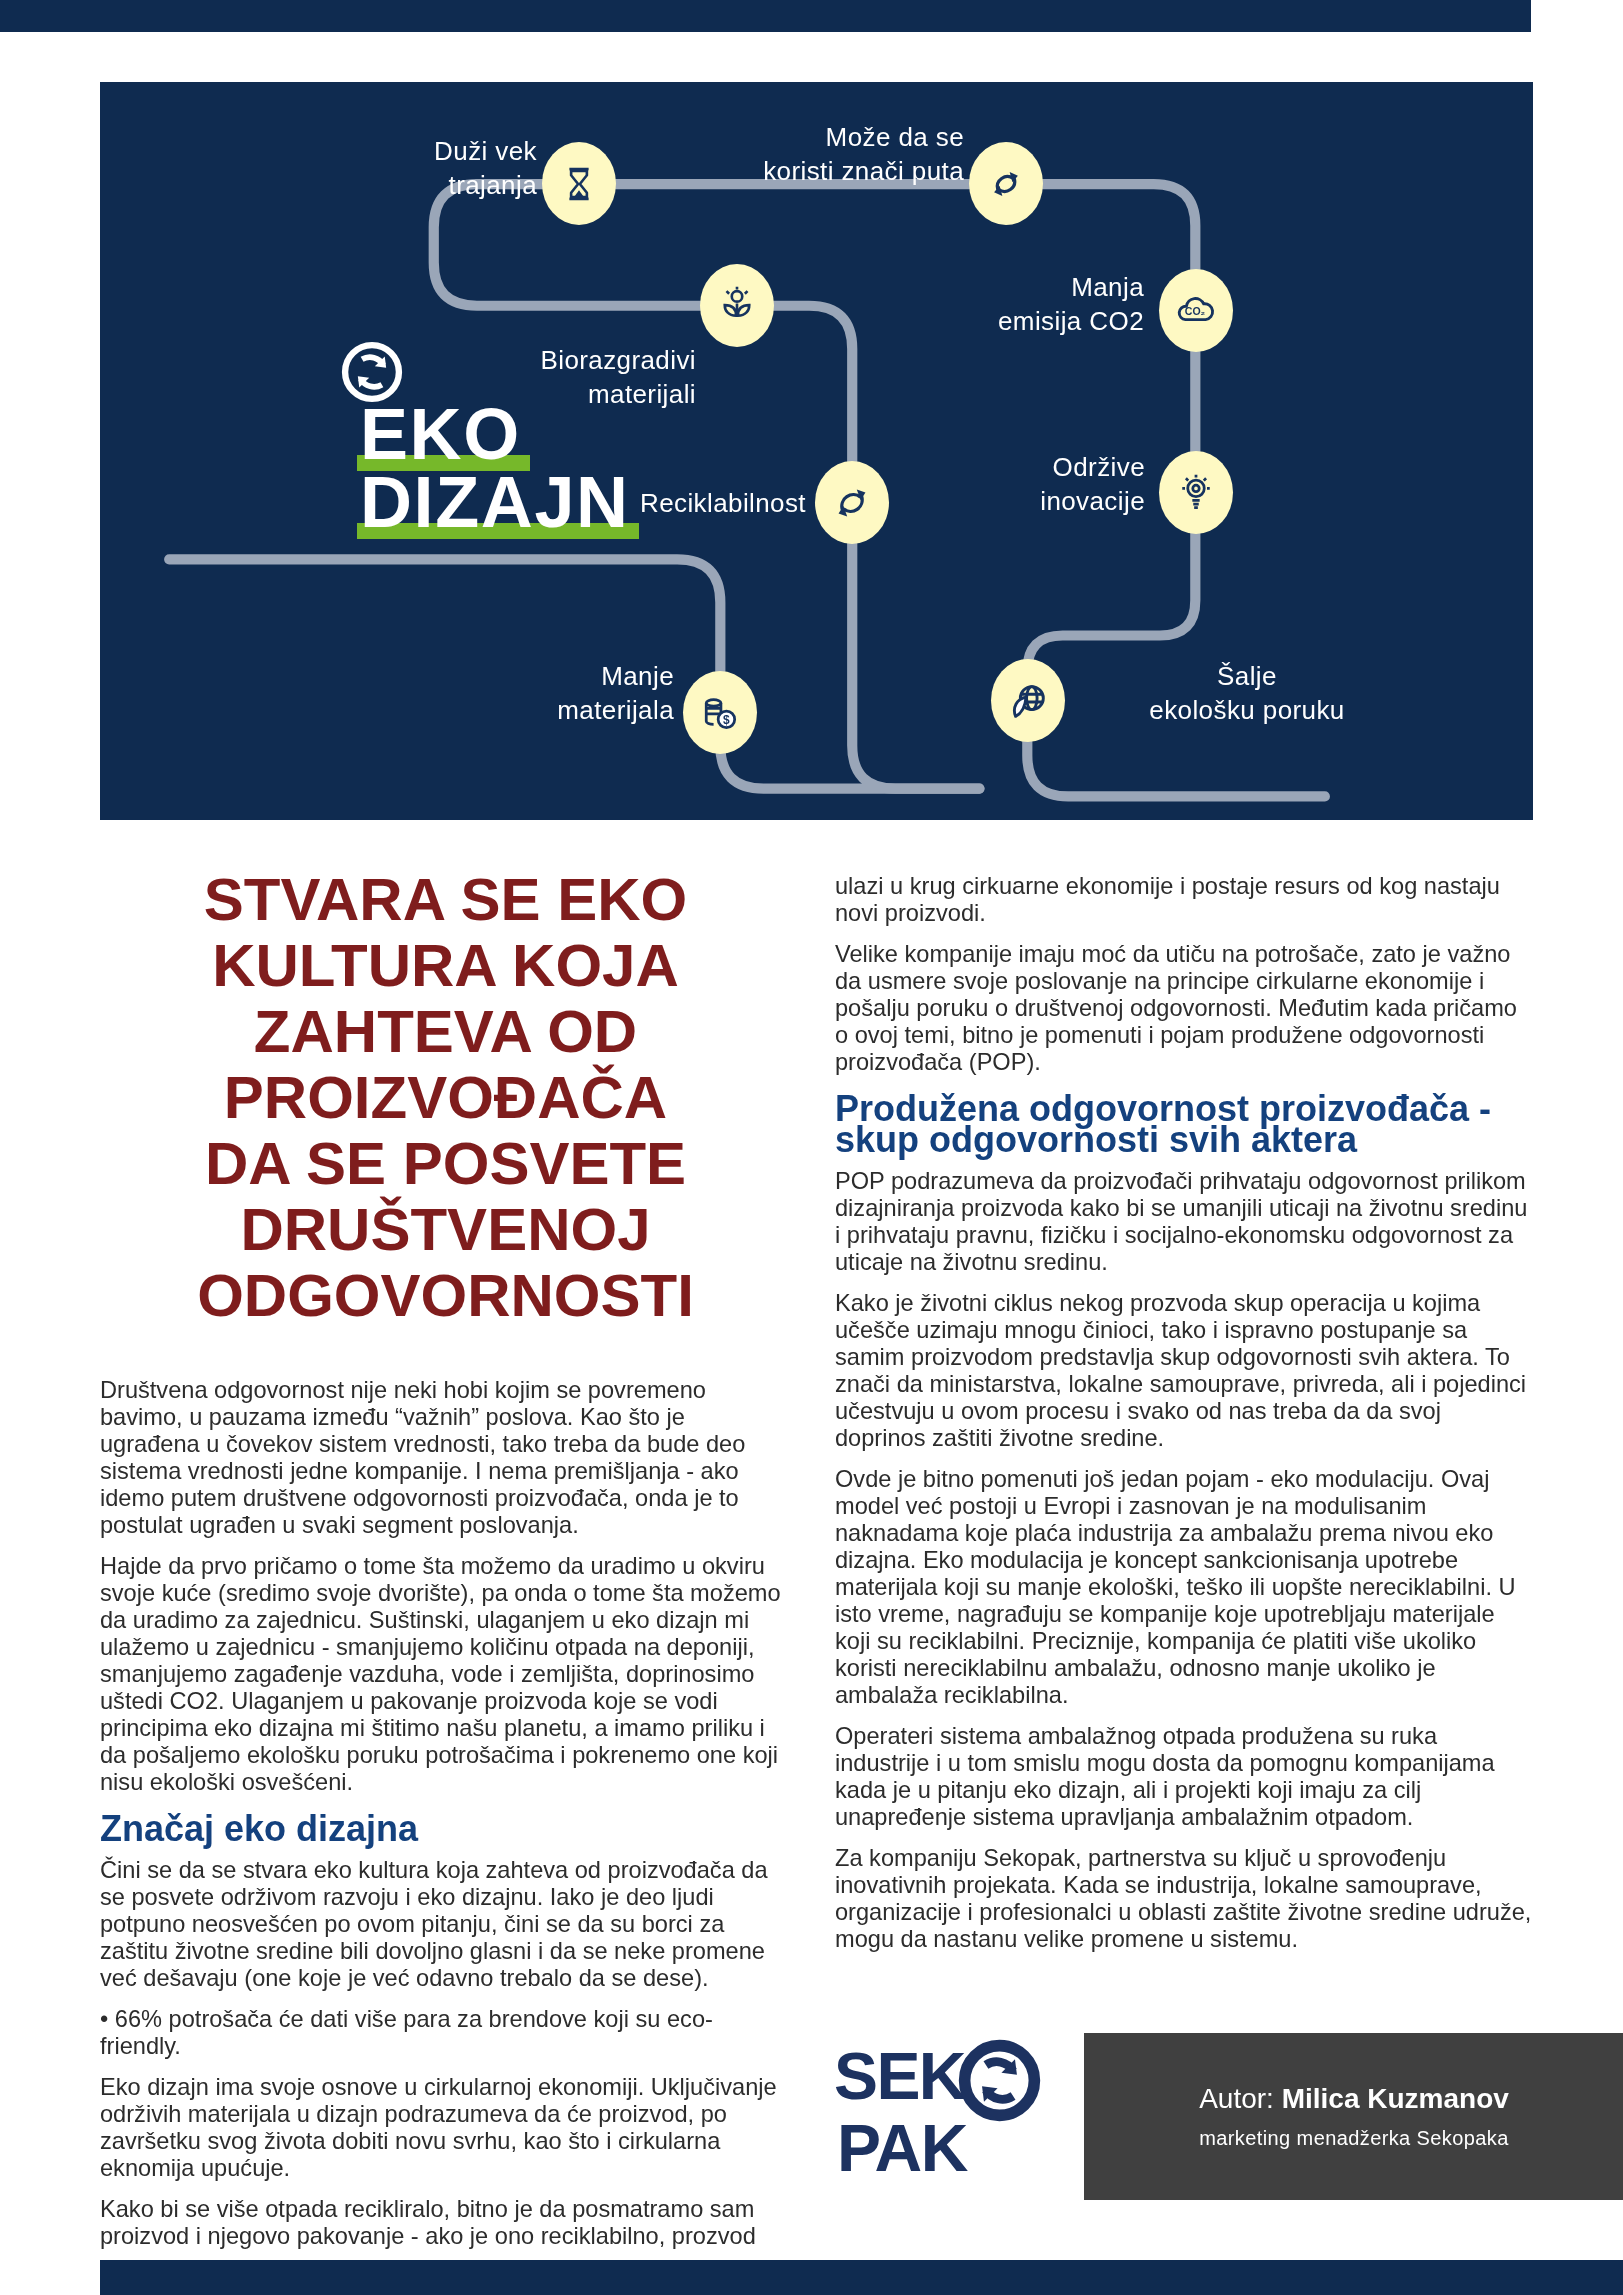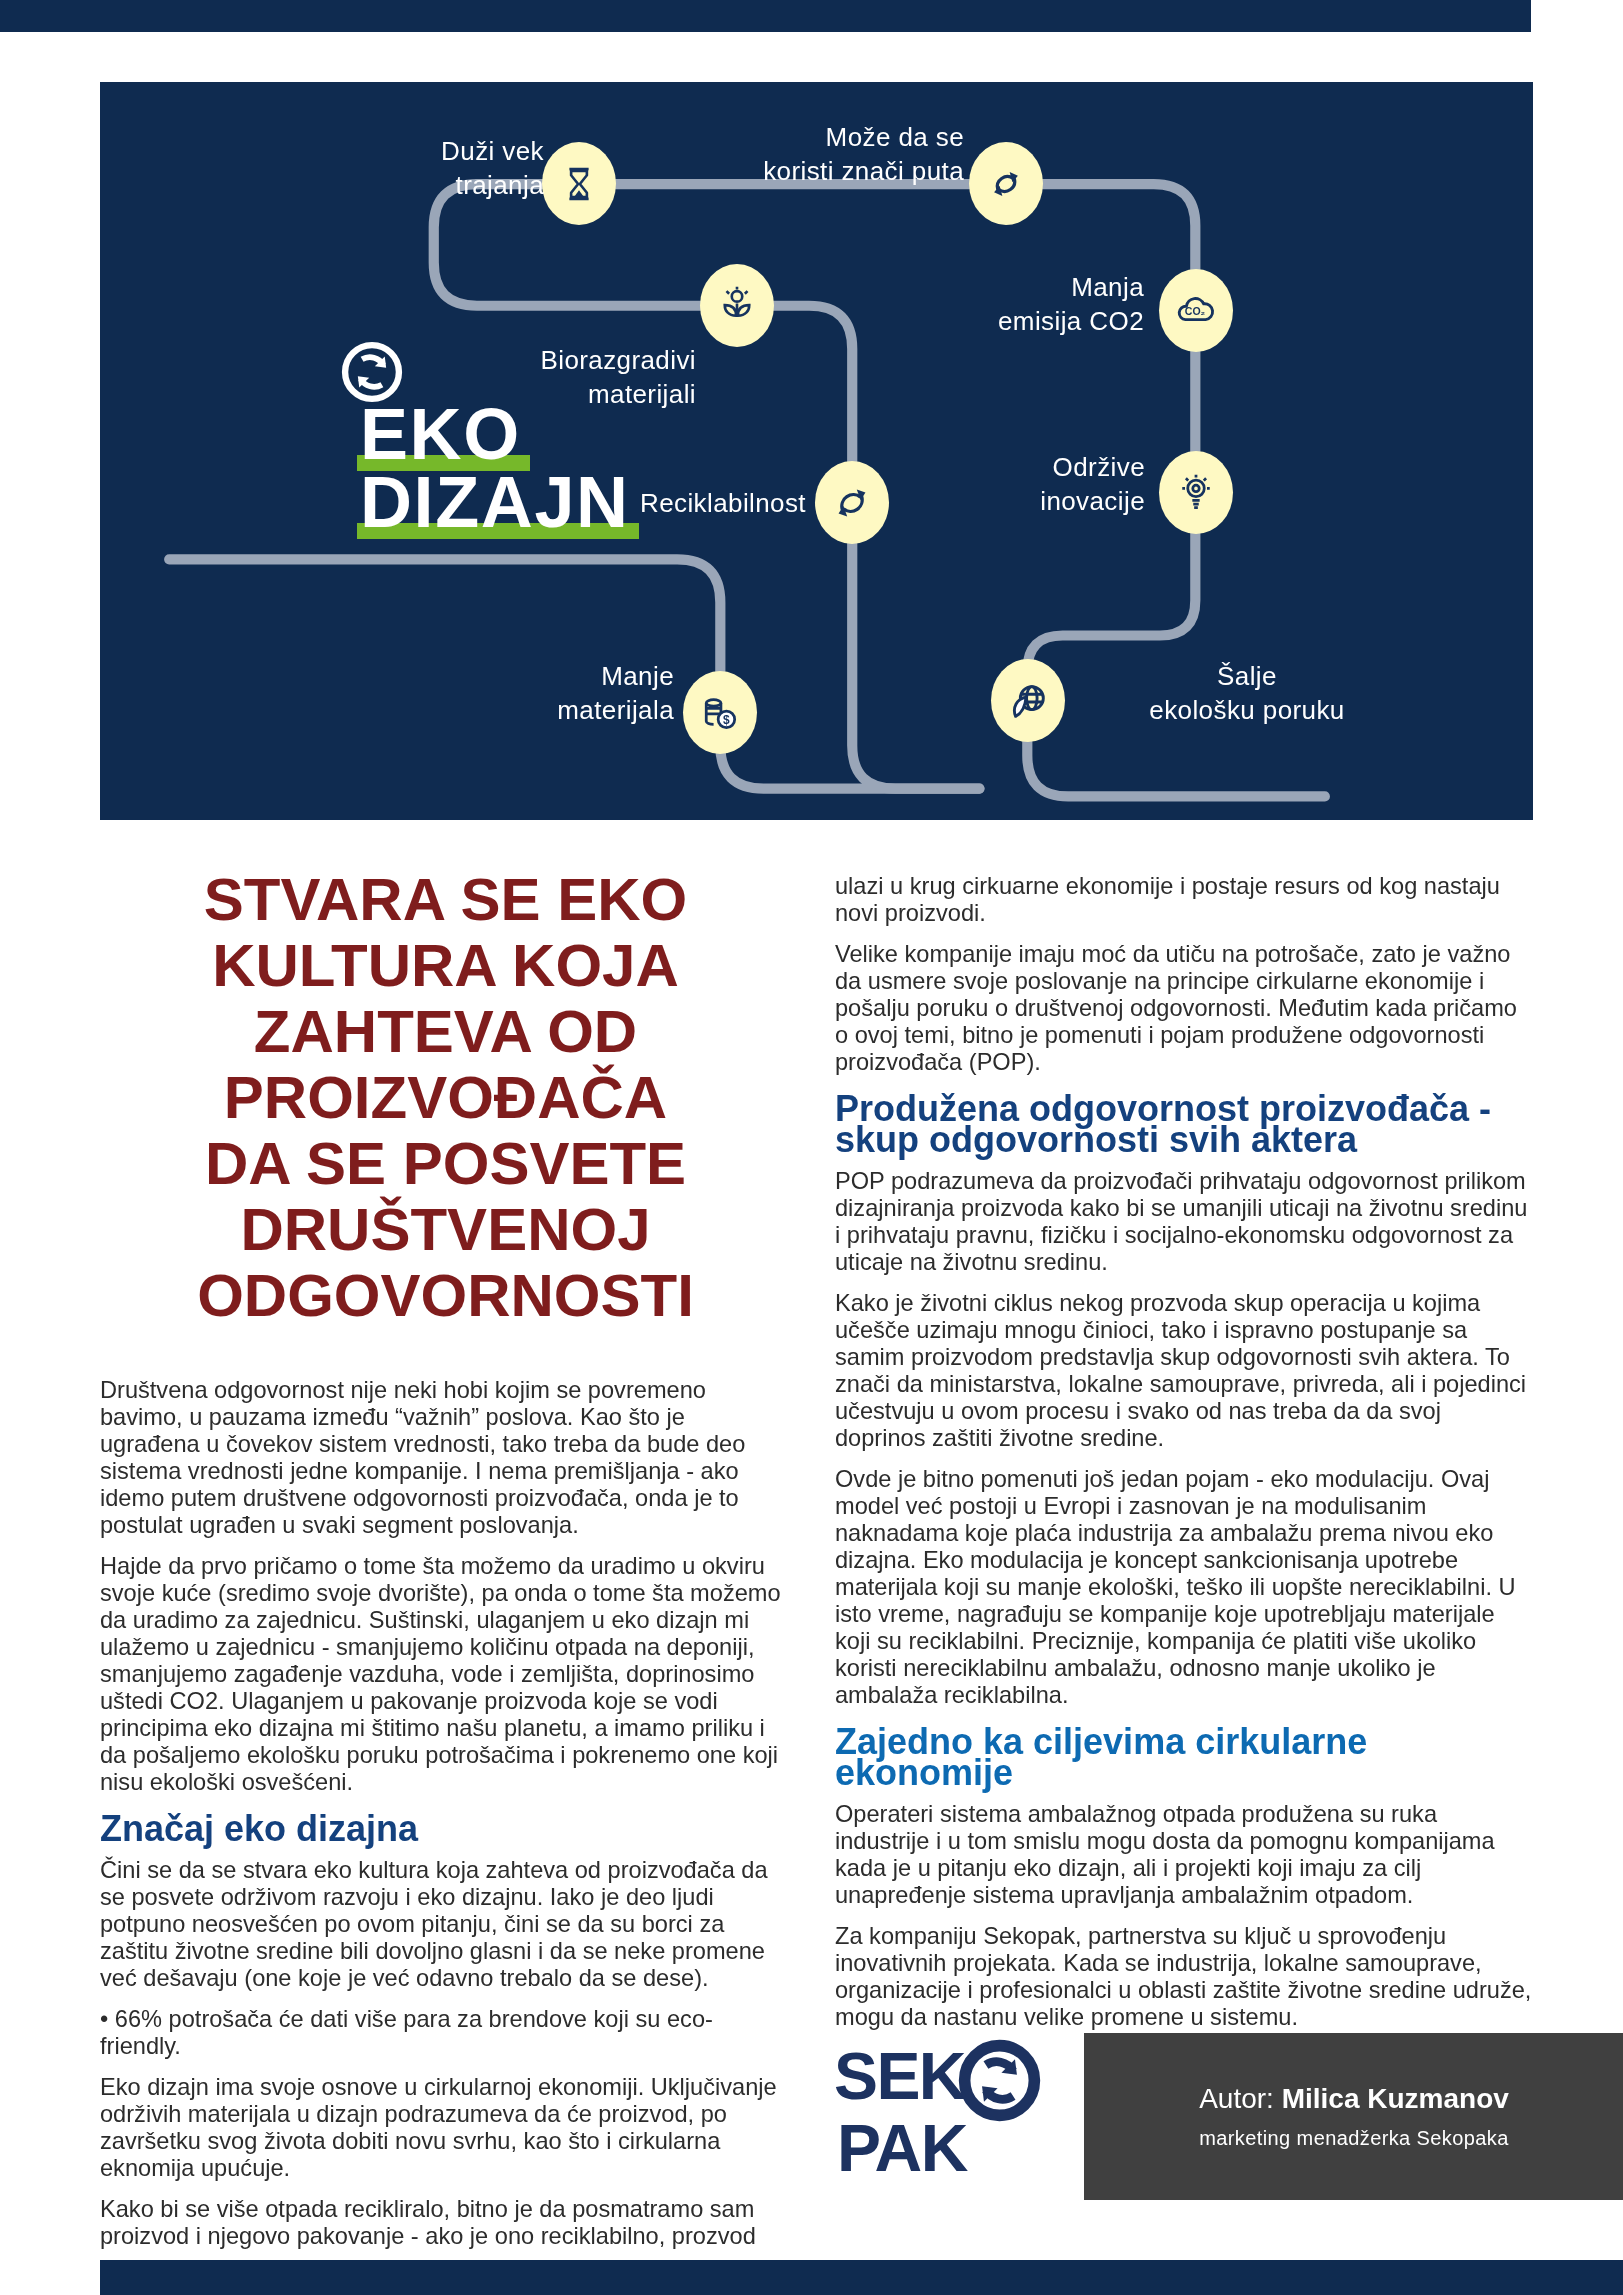--- a/index.html
+++ b/index.html
@@ -145,21 +145,21 @@
       <svg width="46" height="46" viewBox="0 0 48 48">
         <g fill="none" stroke="#16335f" stroke-width="3">
           <circle cx="28" cy="21" r="12"></circle>
           <ellipse cx="28" cy="21" rx="5.5" ry="12"></ellipse>
           <path d="M16.5 17h23M16.5 25h23"></path>
         </g>
         <path d="M11 40c-3.5-9 1-18 11-20-1 10-4.5 17-11 20z" fill="#ffffff" stroke="#16335f" stroke-width="3" stroke-linejoin="round"></path>
       </svg>
     </div>
 
-    <div class="nlabel r" style="left:208px;top:52px;width:236px;">Duži vek
+    <div class="nlabel r" style="left:201px;top:52px;width:236px;">Duži vek
 trajanja</div>
     <div class="nlabel r" style="left:542px;top:38px;width:322px;">Može da se
 koristi znači puta</div>
     <div class="nlabel r" style="left:353px;top:261px;width:243px;">Biorazgradivi
 materijali</div>
     <div class="nlabel r" style="left:801px;top:188px;width:243px;">Manja
 emisija CO2</div>
     <div class="nlabel r" style="left:463px;top:404px;width:243px;">Reciklabilnost</div>
     <div class="nlabel r" style="left:809px;top:368px;width:236px;">Održive
 inovacije</div>
@@ -201,21 +201,20 @@
     <p>Kako bi se više otpada recikliralo, bitno je da posmatramo sam proizvod i njegovo pakovanje - ako je ono reciklabilno, prozvod</p>
   </div>
 
   <div class="col col-right">
     <p>ulazi u krug cirkuarne ekonomije i postaje resurs od kog nastaju novi proizvodi.</p>
     <p>Velike kompanije imaju moć da utiču na potrošače, zato je važno da usmere svoje poslovanje na principe cirkularne ekonomije i pošalju poruku o društvenoj odgovornosti. Međutim kada pričamo o ovoj temi, bitno je pomenuti i pojam produžene odgovornosti proizvođača (POP).</p>
     <div class="subhead">Produžena odgovornost proizvođača - skup odgovornosti svih aktera</div>
     <p>POP podrazumeva da proizvođači prihvataju odgovornost prilikom dizajniranja proizvoda kako bi se umanjili uticaji na životnu sredinu i prihvataju pravnu, fizičku i socijalno-ekonomsku odgovornost za uticaje na životnu sredinu.</p>
     <p>Kako je životni ciklus nekog prozvoda skup operacija u kojima učešče uzimaju mnogu činioci, tako i ispravno postupanje sa samim proizvodom predstavlja skup odgovornosti svih aktera. To znači da ministarstva, lokalne samouprave, privreda, ali i pojedinci učestvuju u ovom procesu i svako od nas treba da da svoj doprinos zaštiti životne sredine.</p>
     <p>Ovde je bitno pomenuti još jedan pojam - eko modulaciju. Ovaj model već postoji u Evropi i zasnovan je na modulisanim naknadama koje plaća industrija za ambalažu prema nivou eko dizajna. Eko modulacija je koncept sankcionisanja upotrebe materijala koji su manje ekološki, teško ili uopšte nereciklabilni. U isto vreme, nagrađuju se kompanije koje upotrebljaju materijale koji su reciklabilni. Preciznije, kompanija će platiti više ukoliko koristi nereciklabilnu ambalažu, odnosno manje ukoliko je ambalaža reciklabilna.</p>
-    <div class="subhead bright">Zajedno ka ciljevima cirkularne ekonomije</div>
     <p>Operateri sistema ambalažnog otpada produžena su ruka industrije i u tom smislu mogu dosta da pomognu kompanijama kada je u pitanju eko dizajn, ali i projekti koji imaju za cilj unapređenje sistema upravljanja ambalažnim otpadom.</p>
     <p>Za kompaniju Sekopak, partnerstva su ključ u sprovođenju inovativnih projekata. Kada se industrija, lokalne samouprave, organizacije i profesionalci u oblasti zaštite životne sredine udruže, mogu da nastanu velike promene u sistemu.</p>
   </div>
 
   <div class="seklogo">
     <span class="sekword sek1">SEK</span>
     <svg class="sekcircle" width="93" height="93" viewBox="0 0 48 48">
       <circle cx="24" cy="24" r="18" fill="none" stroke="#1d3260" stroke-width="6"></circle>
       <g fill="none" stroke="#1d3260" stroke-width="4.5">
         <path d="M17 16a10 10 0 0 1 14 3"></path>

